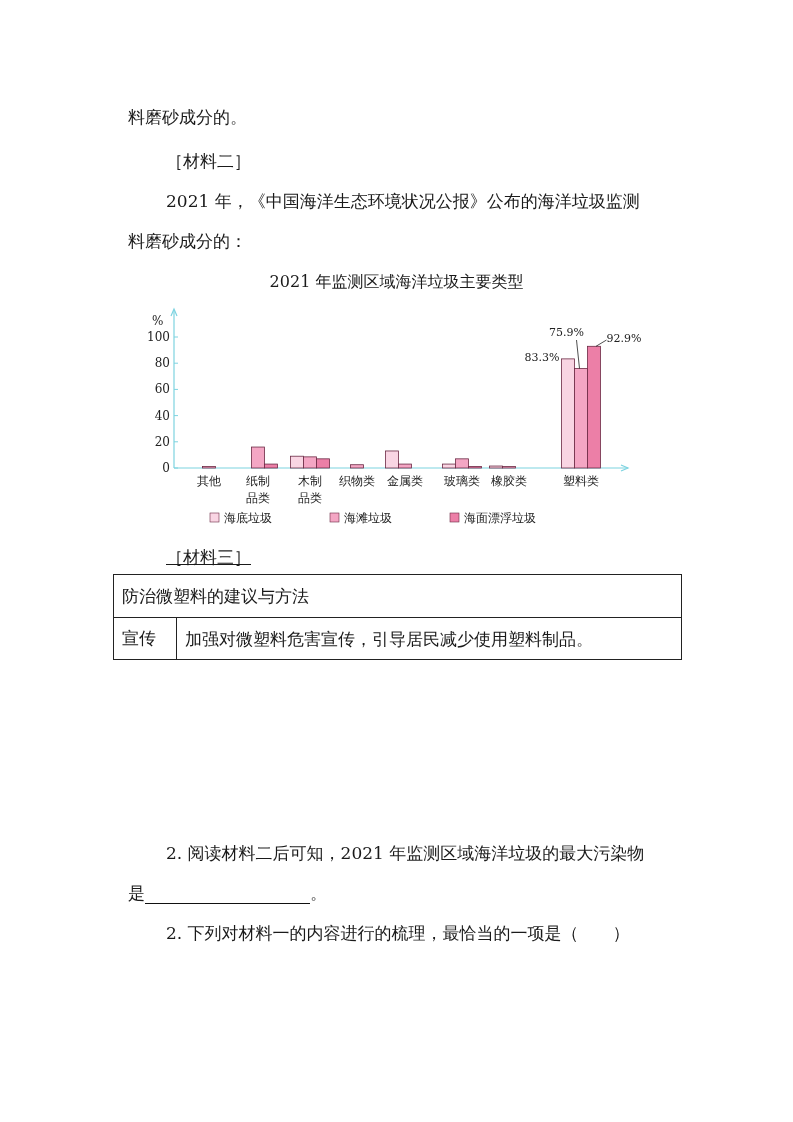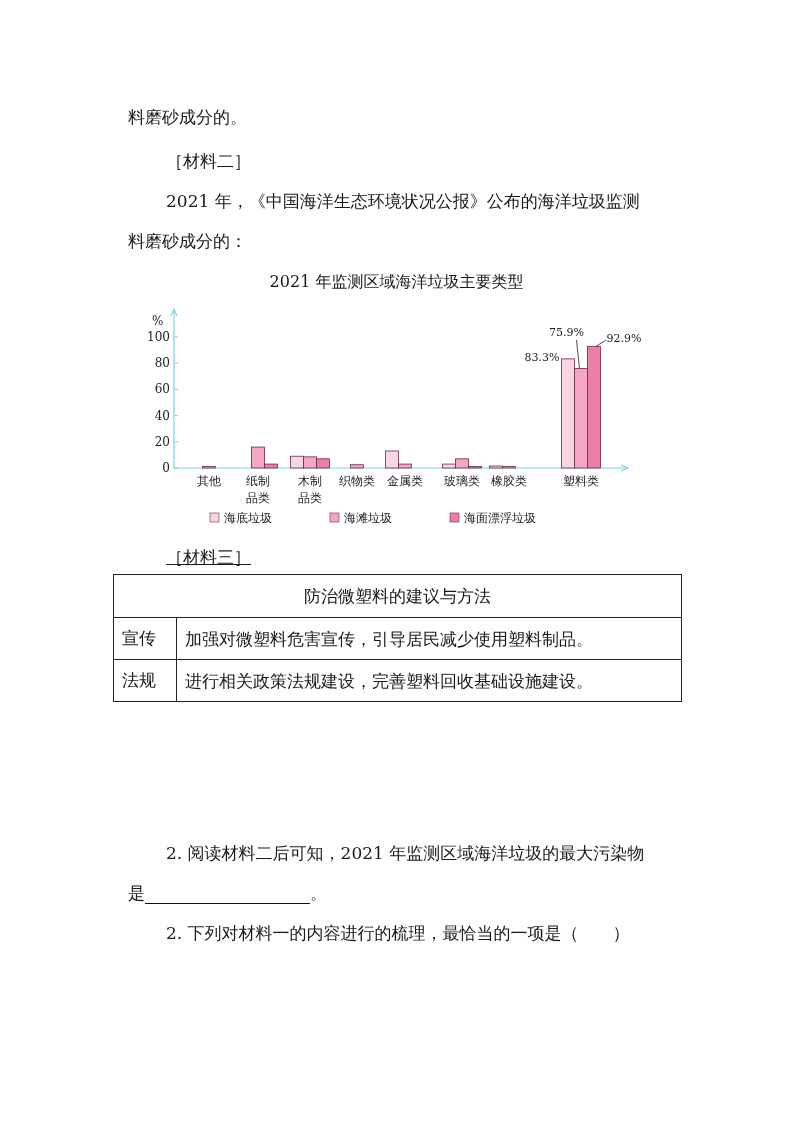--- a/index.html
+++ b/index.html
@@ -9,21 +9,21 @@
     color: #1a1a1a;
   }
   .line { position: absolute; font-size: 17px; line-height: 22px; white-space: nowrap; margin-left: 8px; }
   .chart-title { position: absolute; left: 0; width: 793px; top: 272px; text-align: center; font-size: 16px; }
   #chart { position: absolute; left: 140px; top: 300px; }
   table.sugg {
     position: absolute; left: 113px; top: 574px; width: 569px;
     border-collapse: collapse; font-size: 17px;
   }
   table.sugg td { border: 1px solid #222; padding: 0 8px; vertical-align: middle; }
-  table.sugg td.head { text-align: center; height: 42px; }
+  table.sugg td.head { text-align: left; height: 42px; }
   table.sugg td.k { width: 46px; height: 41px; text-align: left; }
   table.sugg td.v { line-height: 40px; }
   .blank { display: inline-block; width: 165px; border-bottom: 1px solid #111; height: 18px; vertical-align: bottom; }
   .paren-gap { display: inline-block; width: 34px; }
 </style>
 </head>
 <body>
 
 <div class="line" style="left:120px; top:106px;">料磨砂成分的。</div>
 <div class="line" style="left:158px; top:150px;">［材料二］</div>
@@ -94,24 +94,20 @@
 
 <table class="sugg">
   <tbody>
       <tr>
     <td class="head" colspan="2">防治微塑料的建议与方法</td>
   </tr>
   <tr>
     <td class="k">宣传</td>
     <td class="v">加强对微塑料危害宣传，引导居民减少使用塑料制品。</td>
   </tr>
-  <tr>
-    <td class="k">法规</td>
-    <td class="v">进行相关政策法规建设，完善塑料回收基础设施建设。</td>
-  </tr>
 </tbody>
   </table>
 
 <div class="line" style="left:158px; top:842px;">2.  阅读材料二后可知，2021 年监测区域海洋垃圾的最大污染物</div>
 <div class="line" style="left:120px; top:882px;">
   <span>是</span><span class="blank"></span><span>。</span>
 </div>
 <div class="line" style="left:158px; top:922px;">
   <span>2.  下列对材料一的内容进行的梳理，最恰当的一项是（</span><span class="paren-gap"></span><span>）</span>
 </div>

